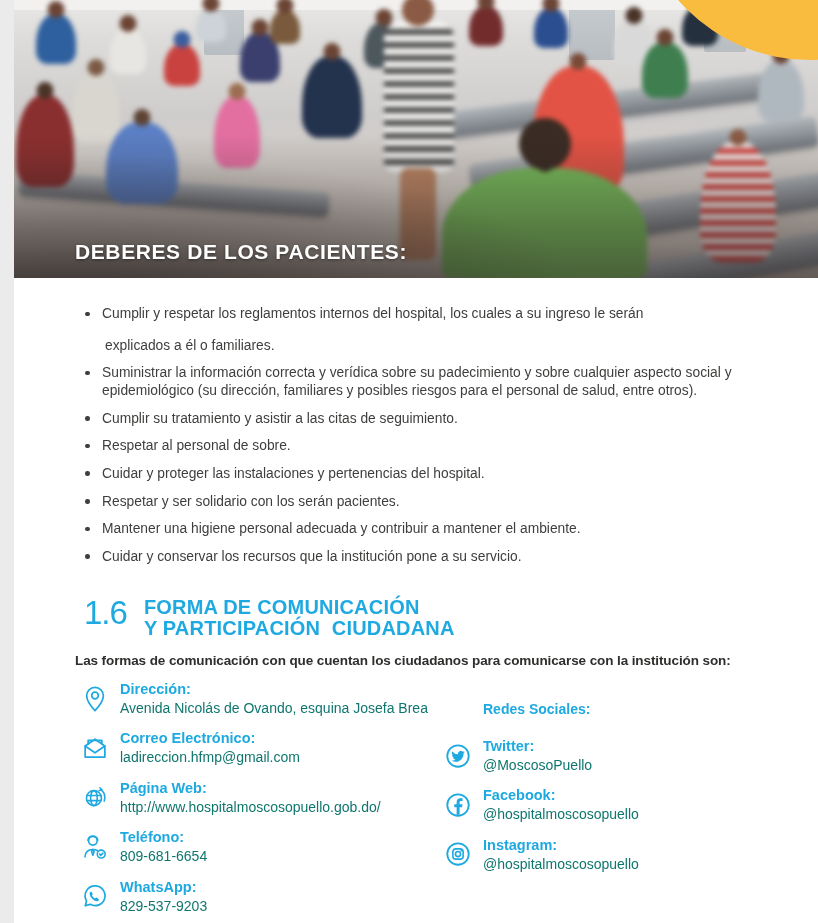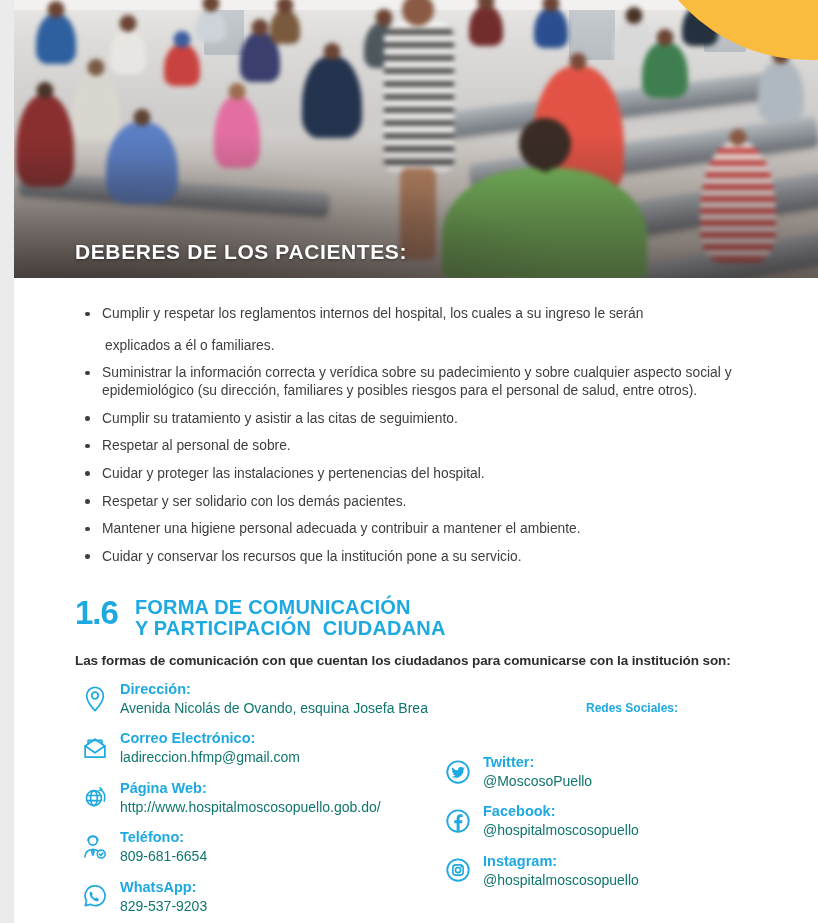--- a/index.html
+++ b/index.html
@@ -31,34 +31,34 @@
   .duties{position:absolute;left:78px;top:305px;width:692px;}
   .duties ul{list-style:none;margin:0;padding:0;}
   .duties li{position:relative;padding-left:24px;margin-bottom:10px;
              font-size:13.8px;line-height:1.28;color:#3e3e3d;}
   .duties li::before{content:"";position:absolute;left:7px;top:6.5px;width:4.6px;height:4.6px;
                      border-radius:50%;background:#3e3e3d;}
   .duty-line2{display:block;margin-top:14px;margin-left:3px;}
 
   
   .sec-head{position:absolute;left:75px;top:597px;display:flex;gap:17px;color:#1FA9E1;}
-  .sec-num{font-size:33px;font-weight:700;line-height:.95;letter-spacing:-1px;}
+  .sec-num{font-size:33px;font-weight:400;line-height:.95;letter-spacing:-1px;margin-left:9px;}
   .sec-title{font-size:20px;font-weight:700;line-height:1.06;letter-spacing:.2px;}
   .sec-title div{white-space:pre-wrap;}
   .sec-intro{position:absolute;left:75px;top:653px;font-size:13.5px;font-weight:700;color:#2e2e2d;
              letter-spacing:-.1px;white-space:nowrap;}
 
   
   .contact-row{display:flex;align-items:flex-start;gap:9px;margin-bottom:14px;min-height:34px;}
   .cicon{width:33px;height:33px;flex:none;display:flex;align-items:center;justify-content:center;margin-top:1px;}
   .clabel{color:#1FA9E1;font-weight:700;font-size:14.5px;line-height:1.15;}
   .cvalue{color:#0f766e;font-size:14px;line-height:1.2;margin-top:2px;}
   .contacts-left{position:absolute;left:78px;top:681px;width:360px;}
   .contacts-right{position:absolute;left:441px;top:701px;width:340px;}
-  .social-header{color:#1FA9E1;font-weight:700;font-size:12px;margin-left:42px;margin-bottom:39px;text-align:center;}
+  .social-header{color:#1FA9E1;font-weight:700;font-size:14px;margin-left:42px;margin-bottom:21px;}
   svg{display:block;}
 </style>
 </head>
 <body>
 
 <div class="page">
   <div class="left-strip"></div>
 
   <div class="hero">
 
@@ -112,21 +112,21 @@
   <div class="yellow-circle"></div>
   <div class="hero-title">DEBERES DE LOS PACIENTES:</div>
 
   <div class="duties">
     <ul>
       <li><span>Cumplir y respetar los reglamentos internos del hospital, los cuales a su ingreso le serán</span><span class="duty-line2">explicados a él o familiares.</span></li>
       <li><span>Suministrar la información correcta y verídica sobre su padecimiento y sobre cualquier aspecto social y epidemiológico (su dirección, familiares y posibles riesgos para el personal de salud, entre otros).</span></li>
       <li><span>Cumplir su tratamiento y asistir a las citas de seguimiento.</span></li>
       <li><span>Respetar al personal de sobre.</span></li>
       <li><span>Cuidar y proteger las instalaciones y pertenencias del hospital.</span></li>
-      <li><span>Respetar y ser solidario con los demás pacientes.</span></li>
+      <li><span>Respetar y ser solidario con los serán pacientes.</span></li>
       <li><span>Mantener una higiene personal adecuada y contribuir a mantener el ambiente.</span></li>
       <li><span>Cuidar y conservar los recursos que la institución pone a su servicio.</span></li>
     </ul>
   </div>
 
   <div class="sec-head">
     <div class="sec-num">1.6</div>
     <div class="sec-title">
       <div>FORMA DE COMUNICACIÓN</div>
       <div>Y PARTICIPACIÓN  CIUDADANA</div>

